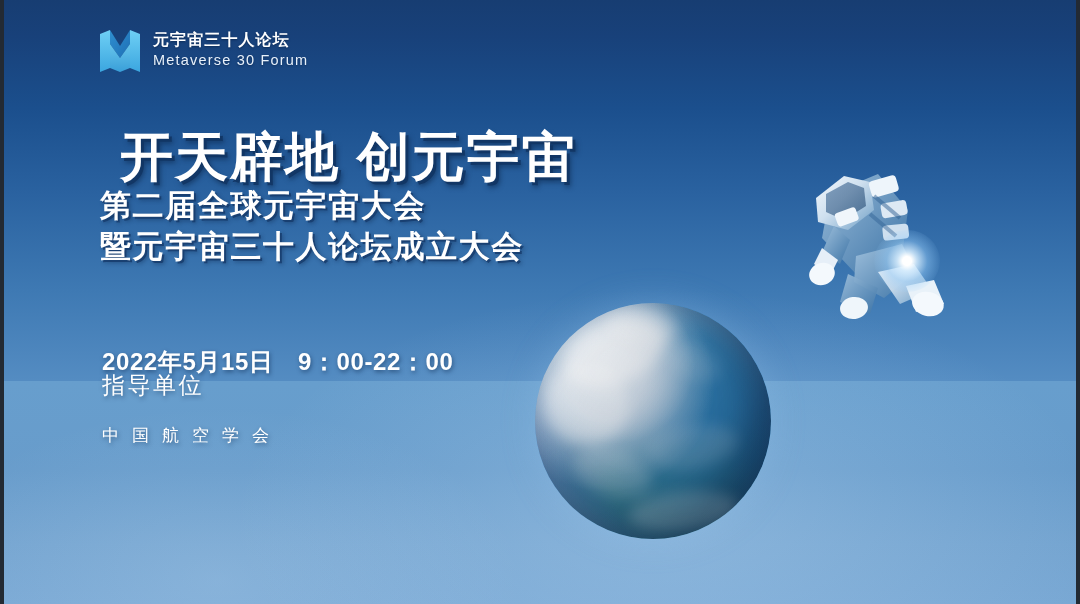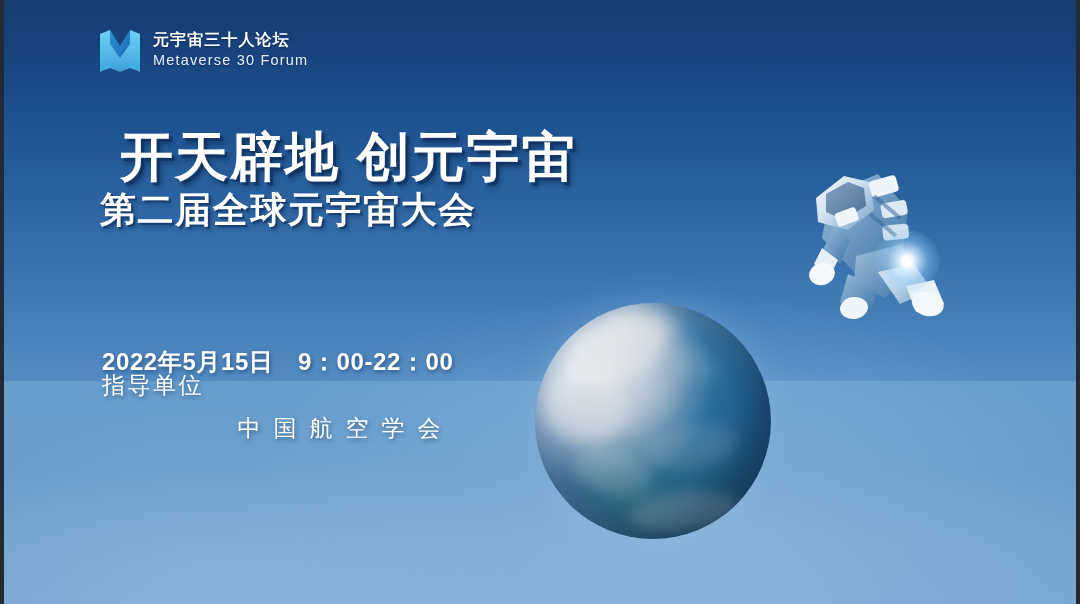--- a/index.html
+++ b/index.html
@@ -96,21 +96,21 @@
        4px 5px 5px rgba(10,35,70,.55);
     margin-left: 24px;
   }
 
   
   .subhead {
     position: absolute;
     left: 96px;
     top: 186px;
     color: #ffffff;
-    font-size: 36px;
+    font-size: 31px;
     font-weight: 700;
     letter-spacing: 1.6px;
     line-height: 1.32;
     white-space: nowrap;
     text-shadow:
        2px 2px 0 rgba(21,58,106,.8),
        3px 3px 4px rgba(10,35,70,.45);
   }
   .subhead .line { display: block; }
 
@@ -131,27 +131,26 @@
     margin-top: 44px;
   }
   .info .org-label {
     font-size: 23px;
     font-weight: 500;
     letter-spacing: 2.5px;
     line-height: 1;
     text-shadow: 1px 2px 4px rgba(12,40,78,.5);
   }
   .info .org {
-    margin-top: 20px;
-    font-size: 23px;
+    margin-top: 30px;
+    font-size: 17px;
     font-weight: 500;
     letter-spacing: 13px;
     line-height: 1;
     text-shadow: 1px 2px 4px rgba(12,40,78,.5);
-    text-align: right;
   }
 
   
   .globe-wrap {
     position: absolute;
     left: 531px;
     top: 303px;
     width: 236px;
     height: 236px;
   }
@@ -304,20 +303,21 @@
     <div class="logo-text">
       <span class="logo-cn">元宇宙三十人论坛</span>
       <span class="logo-en">Metaverse 30 Forum</span>
     </div>
   </div>
 
   <h1 class="headline">开天辟地 创元宇宙</h1>
 
   <div class="subhead">
     <span class="line">第二届全球元宇宙大会</span>
+    <span class="line">暨元宇宙三十人论坛成立大会</span>
   </div>
 
   <div class="info">
     <div class="datetime">2022年5月15日　9：00-22：00</div>
     <div class="org-label">指导单位</div>
     <div class="org">中国航空学会</div>
   </div>
 
 </div>
 

